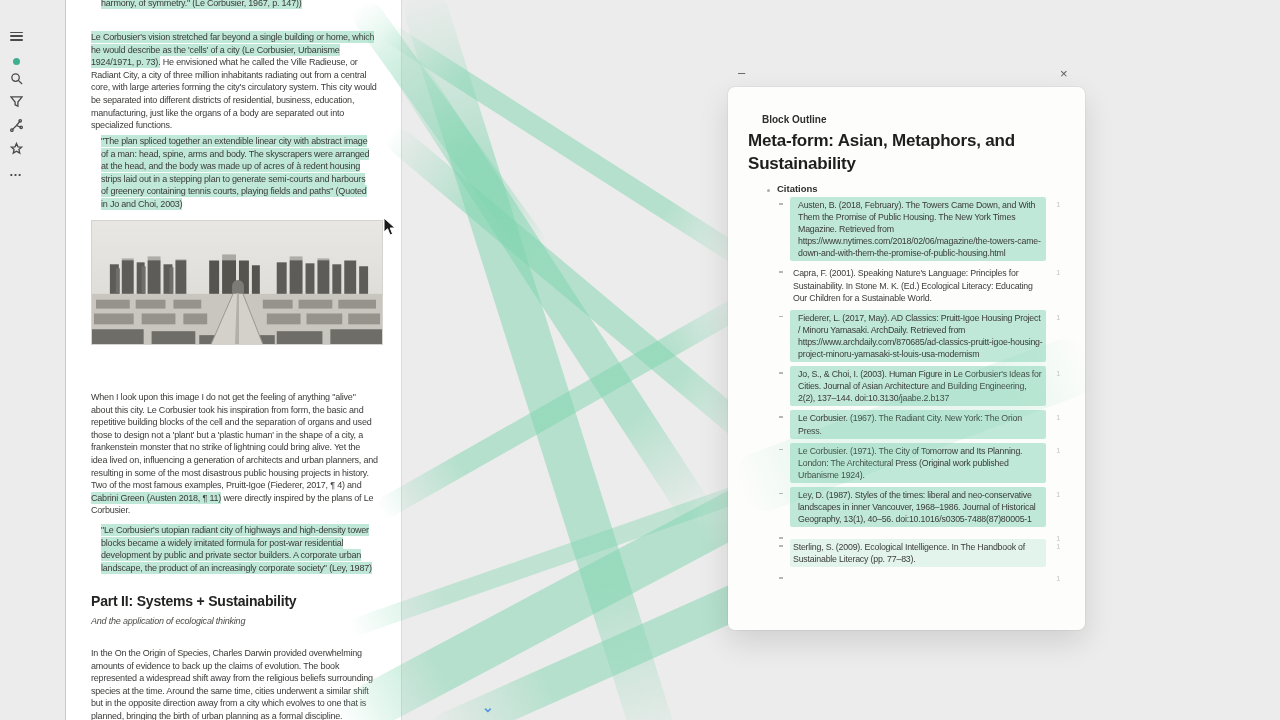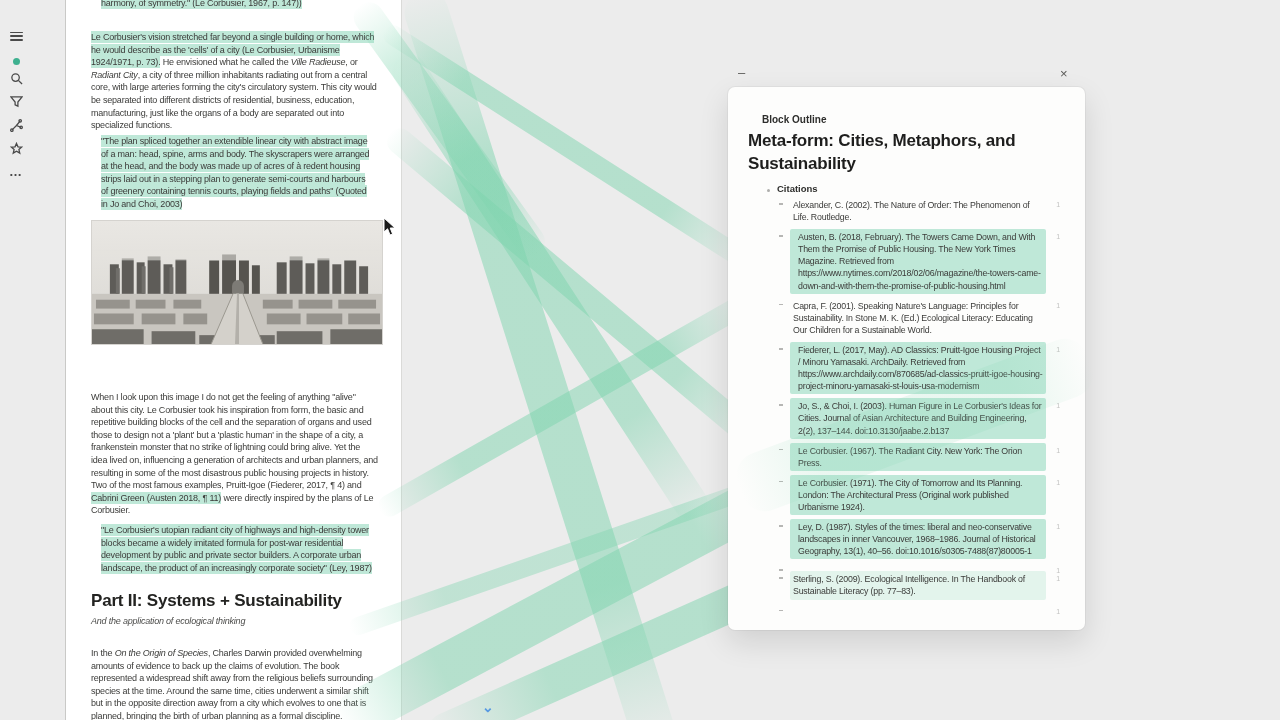--- a/index.html
+++ b/index.html
@@ -26,22 +26,22 @@
     background:#ffffff; border-left:1px solid #c9c9c7; border-right:1px solid #dadad8;
     z-index:2;
   }
   .block { position:absolute; left:25px; width:287px; font-size:9px; letter-spacing:-0.2px; line-height:12.6px; color:#3b3b39; }
   .indent { padding-left:10px; width:282px; }
   .hl {
     background:var(--highlight,#bfe8d8);
     padding:1px 0;
     box-decoration-break:clone; -webkit-box-decoration-break:clone;
   }
-  .it { font-style:italic; }
-  .doc-h2 { font-size:17px; font-weight:bold; letter-spacing:-0.2px; color:#232321; }
+  .it { }
+  .doc-h2 { font-size:14px; font-weight:bold; letter-spacing:-0.2px; color:#232321; }
   .doc-sub { font-style:italic; color:#4c4c4a; }
   .caption { color:#3b3b39; }
   .doc-img { position:absolute; left:25px; top:220px; width:292px; height:125px; border:1px solid #d5d3cf; background:#e8e6e2; }
   .doc-img svg { display:block; width:100%; height:100%; }
 
   
   .streak {
     position:absolute; transform-origin:0 50%; pointer-events:none; z-index:6; border-radius:24px;
     background:linear-gradient(90deg, rgba(126,212,174,0) 0%, rgba(126,212,174,.5) 22%, rgba(126,212,174,.5) 78%, rgba(126,212,174,0) 100%);
   }
@@ -244,26 +244,25 @@
 <div class="streak s7"></div>
 <div class="streak s8"></div>
 <div class="streak s9"></div>
 <div class="streak s10"></div>
 
 <div class="pane-ctl ctl-min">–</div>
 <div class="pane-ctl ctl-close">×</div>
 
 <div class="panel">
   <div class="panel-label">Block Outline</div>
-  <div class="panel-title">Meta-form: Cities, Metaphors, and Sustainability</div>
+  <div class="panel-title">Meta-form: Asian, Metaphors, and Sustainability</div>
   <div class="cit-bullet"></div>
   <div class="cit-header">Citations</div>
 
   <div class="cit-list">
-    <div class="cite"><span class="bullet"></span><span>Alexander, C. (2002). The Nature of Order: The Phenomenon of Life. Routledge.</span><span class="refcount">1</span></div>
     <div class="cite hl2"><span class="bullet"></span><span>Austen, B. (2018, February). The Towers Came Down, and With Them the Promise of Public Housing. The New York Times Magazine. Retrieved from https://www.nytimes.com/2018/02/06/magazine/the-towers-came-down-and-with-them-the-promise-of-public-housing.html</span><span class="refcount">1</span></div>
     <div class="cite"><span class="bullet"></span><span>Capra, F. (2001). Speaking Nature's Language: Principles for Sustainability. In Stone M. K. (Ed.) Ecological Literacy: Educating Our Children for a Sustainable World.</span><span class="refcount">1</span></div>
     <div class="cite hl2"><span class="bullet"></span><span>Fiederer, L. (2017, May). AD Classics: Pruitt-Igoe Housing Project / Minoru Yamasaki. ArchDaily. Retrieved from https://www.archdaily.com/870685/ad-classics-pruitt-igoe-housing-project-minoru-yamasaki-st-louis-usa-modernism</span><span class="refcount">1</span></div>
     <div class="cite hl2"><span class="bullet"></span><span>Jo, S., &amp; Choi, I. (2003). Human Figure in Le Corbusier's Ideas for Cities. Journal of Asian Architecture and Building Engineering, 2(2), 137–144. doi:10.3130/jaabe.2.b137</span><span class="refcount">1</span></div>
     <div class="cite hl2"><span class="bullet"></span><span>Le Corbusier. (1967). The Radiant City. New York: The Orion Press.</span><span class="refcount">1</span></div>
     <div class="cite hl2"><span class="bullet"></span><span>Le Corbusier. (1971). The City of Tomorrow and Its Planning. London: The Architectural Press (Original work published Urbanisme 1924).</span><span class="refcount">1</span></div>
     <div class="cite hl2"><span class="bullet"></span><span>Ley, D. (1987). Styles of the times: liberal and neo-conservative landscapes in inner Vancouver, 1968–1986. Journal of Historical Geography, 13(1), 40–56. doi:10.1016/s0305-7488(87)80005-1</span><span class="refcount">1</span></div>
     <div class="cite"><span class="bullet"></span><span class="refcount">1</span></div>
     <div class="cite hl-light"><span class="bullet"></span><span>Sterling, S. (2009). Ecological Intelligence. In The Handbook of Sustainable Literacy (pp. 77–83).</span><span class="refcount">1</span></div>
     <div class="cite"><span class="bullet"></span><span class="refcount">1</span></div>

